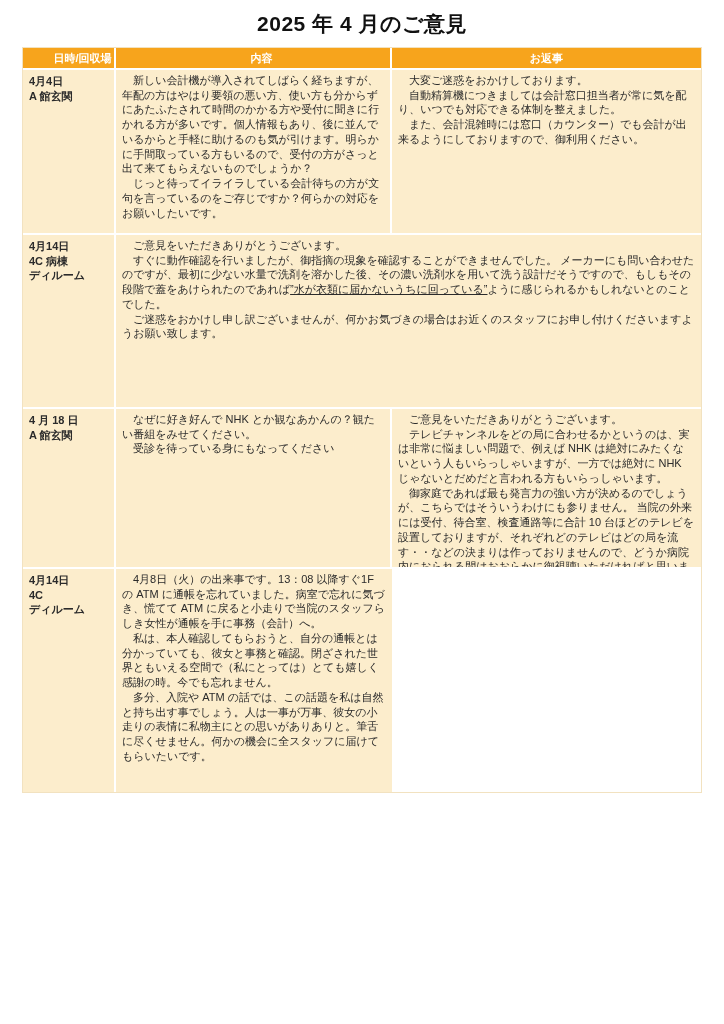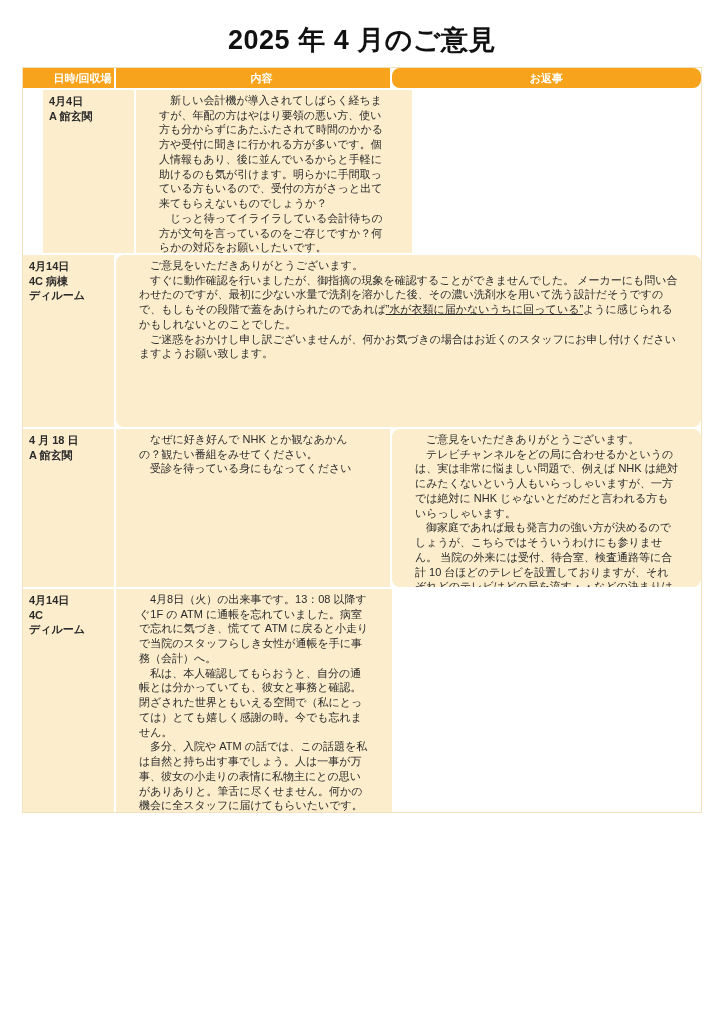--- a/index.html
+++ b/index.html
@@ -5,53 +5,53 @@
   * { box-sizing: border-box; margin: 0; padding: 0; }
   html, body { background: #ffffff; }
   body {
     width: 724px;
     height: 1024px;
     position: relative;
     font-family: "Liberation Sans", "DejaVu Sans", sans-serif;
     color: #2b2b2b;
   }
   .page-title {
-    margin-top: 22px;
+    margin-top: 10px;
     text-align: center;
-    font-size: 27px;
+    font-size: 21px;
     font-weight: bold;
     color: #111111;
     letter-spacing: 0.5px;
   }
   .opinions-table {
     width: 680px;
     margin: 9px 0 0 22px;
     border: 1px solid #f2e2c0;
   }
   .tr { display: flex; }
   .tr:not(:last-child) { border-bottom: 2px solid #ffffff; }
   .col-date    { width: 93px; padding-left: 28px; }
   .col-content { width: 276px; padding-left: 17px; }
-  .col-reply   { flex: 1; border-radius: 8px; }
+  .col-reply   { flex: 1; }
   .th {
     background: var(--header-bg, #f7a41c);
     color: var(--header-text, #ffffff);
     font-weight: bold;
     font-size: 11px;
     text-align: center;
     line-height: 20px;
     height: 20px;
     overflow: hidden;
   }
   .th:not(:last-child) { border-right: 2px solid #ffffff; }
   .td {
     background: var(--cell-bg, #fcedcc);
     font-size: 11px;
     line-height: 1.34;
-    padding: 3px 23px;
+    padding: 3px 6px;
     white-space: pre-wrap;
     overflow: hidden;
   }
   .td:not(:last-child) { border-right: 2px solid #ffffff; }
   .cell-date {
     font-weight: bold;
     padding: 4px 4px 4px 6px;
   }
   .u { text-decoration: underline; }
 </style>
@@ -61,25 +61,28 @@
 <h1 class="page-title">2025 年 4 月のご意見</h1>
 
 <div class="opinions-table">
 
   <div class="tr">
     <div class="th col-date">日時/回収場所</div>
     <div class="th col-content">内容</div>
     <div class="th col-reply">お返事</div>
   </div>
 
-  <div class="tr" style="height:165px;margin-left:20px;">
+  <div class="tr" style="height:165px;">
     <div class="td col-date cell-date">4月4日
 A 館玄関</div>
     <div class="td col-content">　新しい会計機が導入されてしばらく経ちますが、年配の方はやはり要領の悪い方、使い方も分からずにあたふたされて時間のかかる方や受付に聞きに行かれる方が多いです。個人情報もあり、後に並んでいるからと手軽に助けるのも気が引けます。明らかに手間取っている方もいるので、受付の方がさっと出て来てもらえないものでしょうか？
 　じっと待ってイライラしている会計待ちの方が文句を言っているのをご存じですか？何らかの対応をお願いしたいです。</div>
+    <div class="td col-reply">　大変ご迷惑をおかけしております。
+　自動精算機につきましては会計窓口担当者が常に気を配り、いつでも対応できる体制を整えました。
+　また、会計混雑時には窓口（カウンター）でも会計が出来るようにしておりますので、御利用ください。</div>
   </div>
 
   <div class="tr" style="height:174px;">
     <div class="td col-date cell-date">4月14日
 4C 病棟
 ディルーム</div>
     <div class="td col-reply"><span>　ご意見をいただきありがとうございます。
 　すぐに動作確認を行いましたが、御指摘の現象を確認することができませんでした。 メーカーにも問い合わせたのですが、最初に少ない水量で洗剤を溶かした後、その濃い洗剤水を用いて洗う設計だそうですので、もしもその段階で蓋をあけられたのであれば</span><span class="u">”水が衣類に届かないうちに回っている”</span><span>ように感じられるかもしれないとのことでした。
 　ご迷惑をおかけし申し訳ございませんが、何かお気づきの場合はお近くのスタッフにお申し付けくださいますようお願い致します。</span></div>
   </div>

